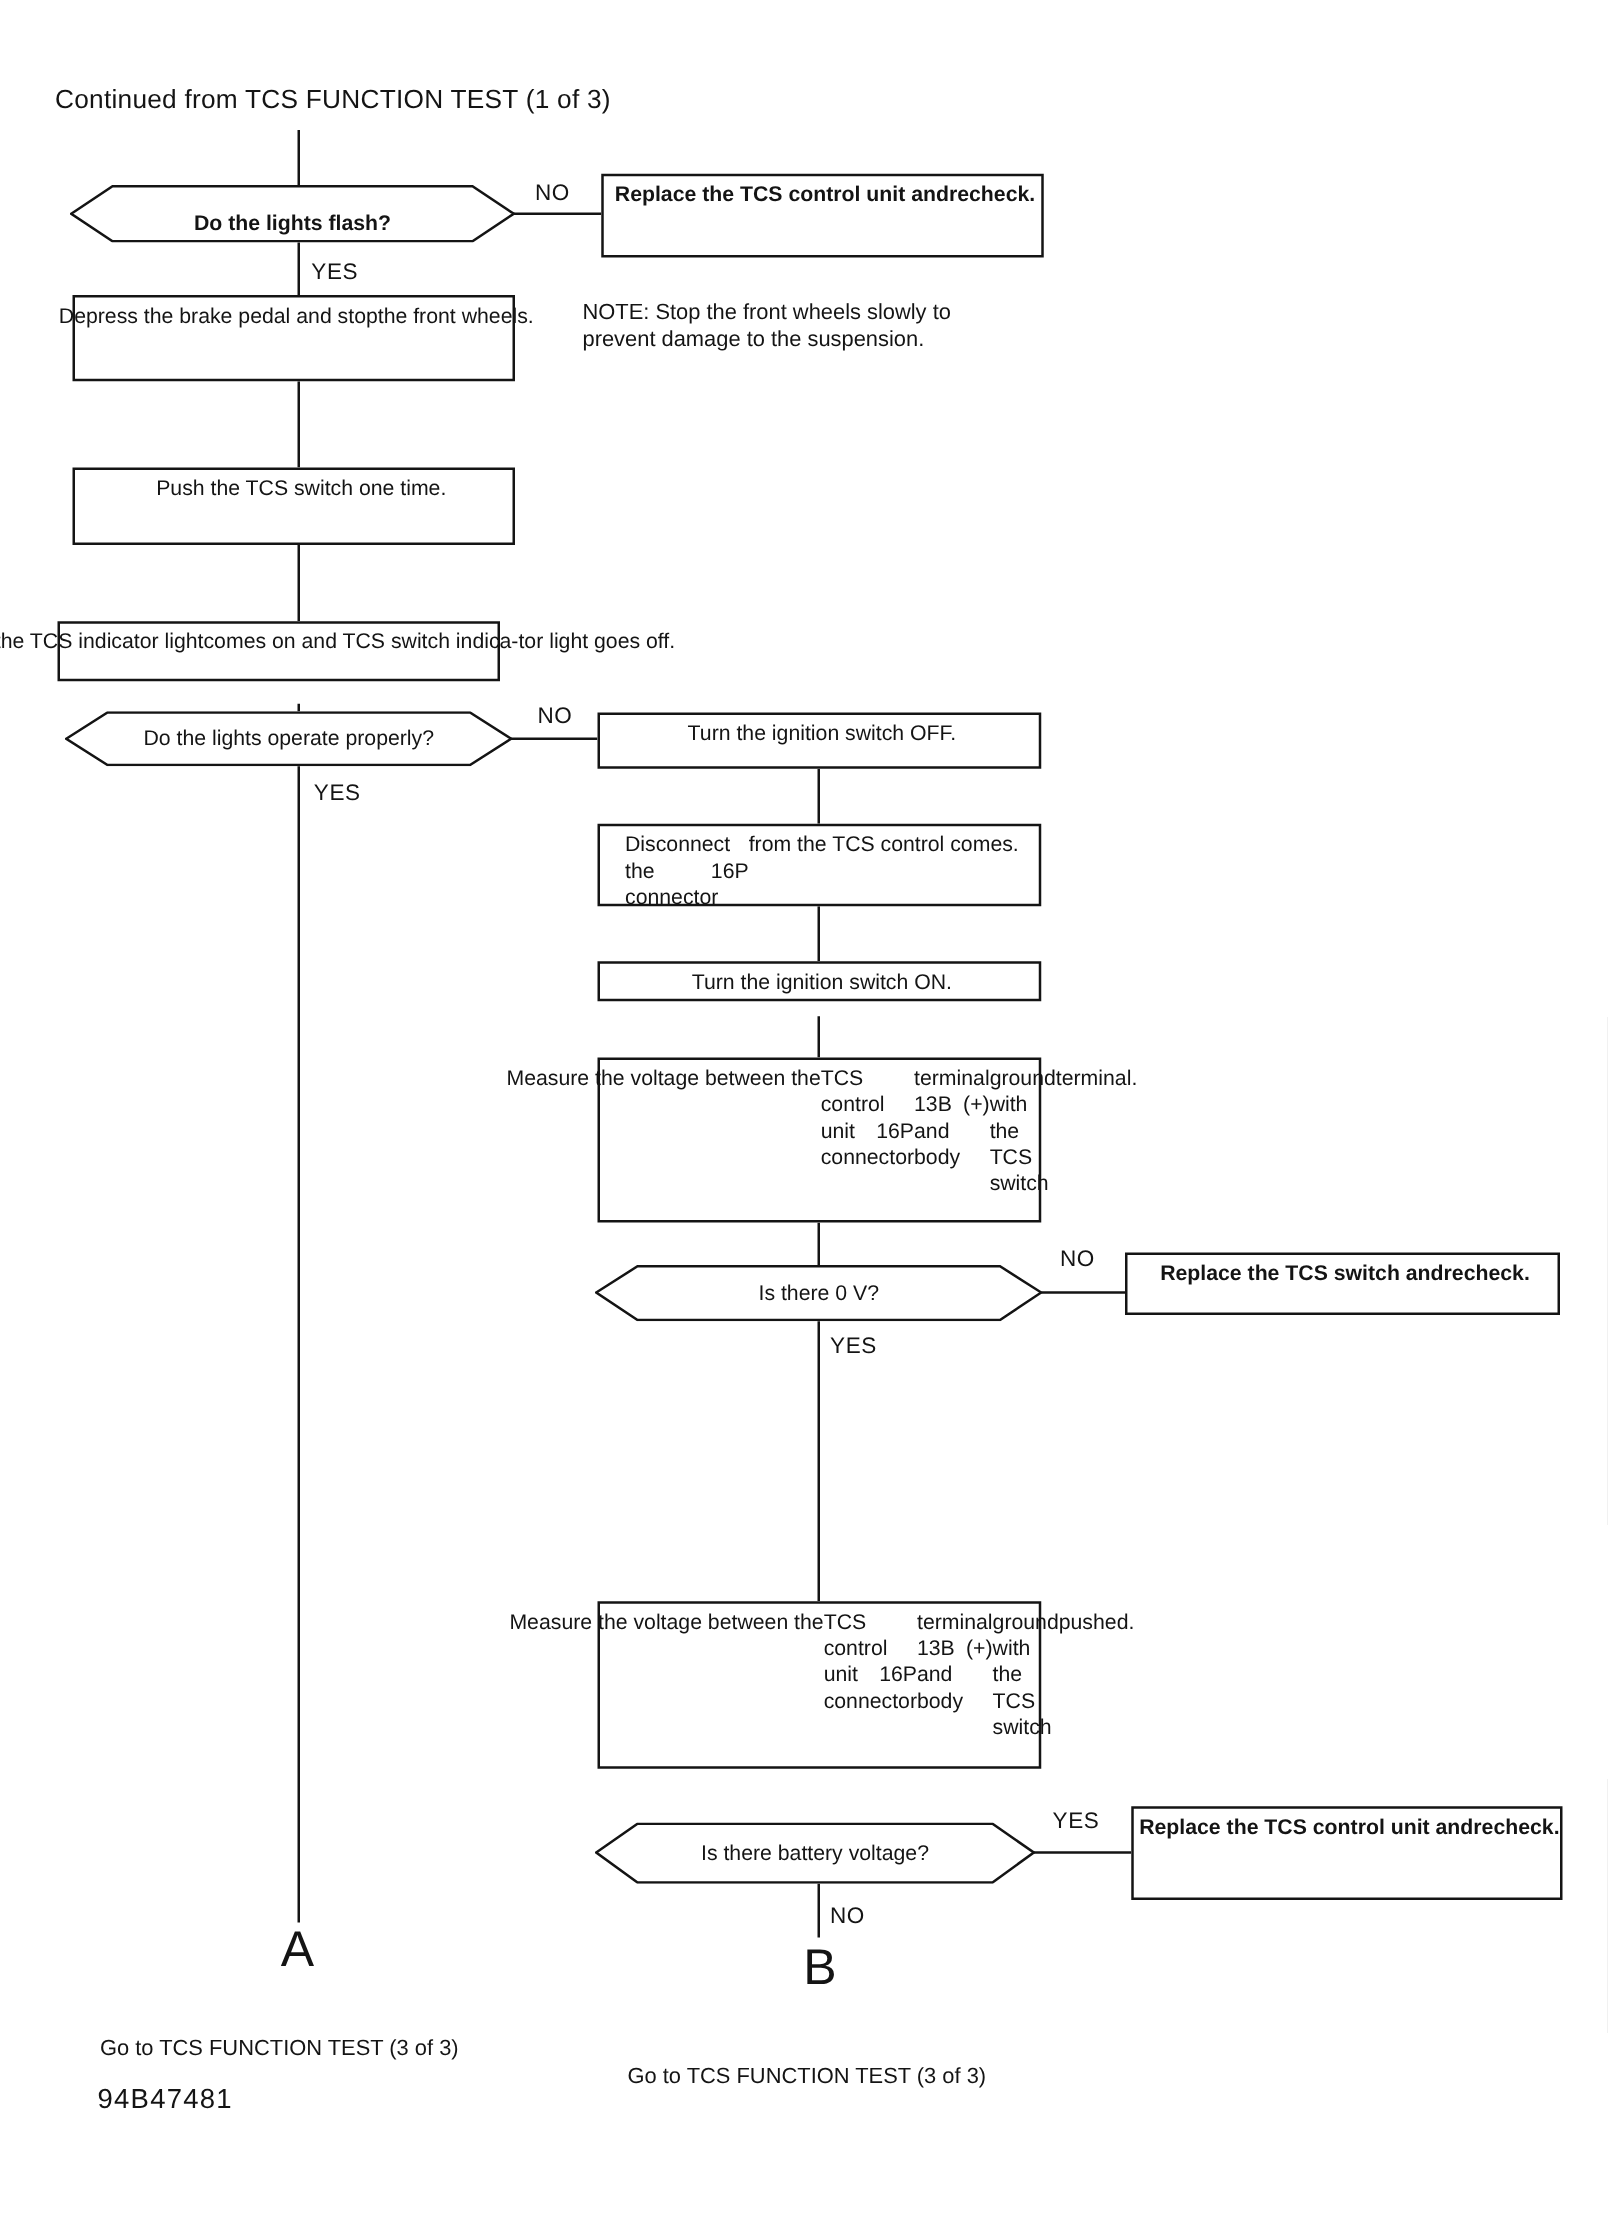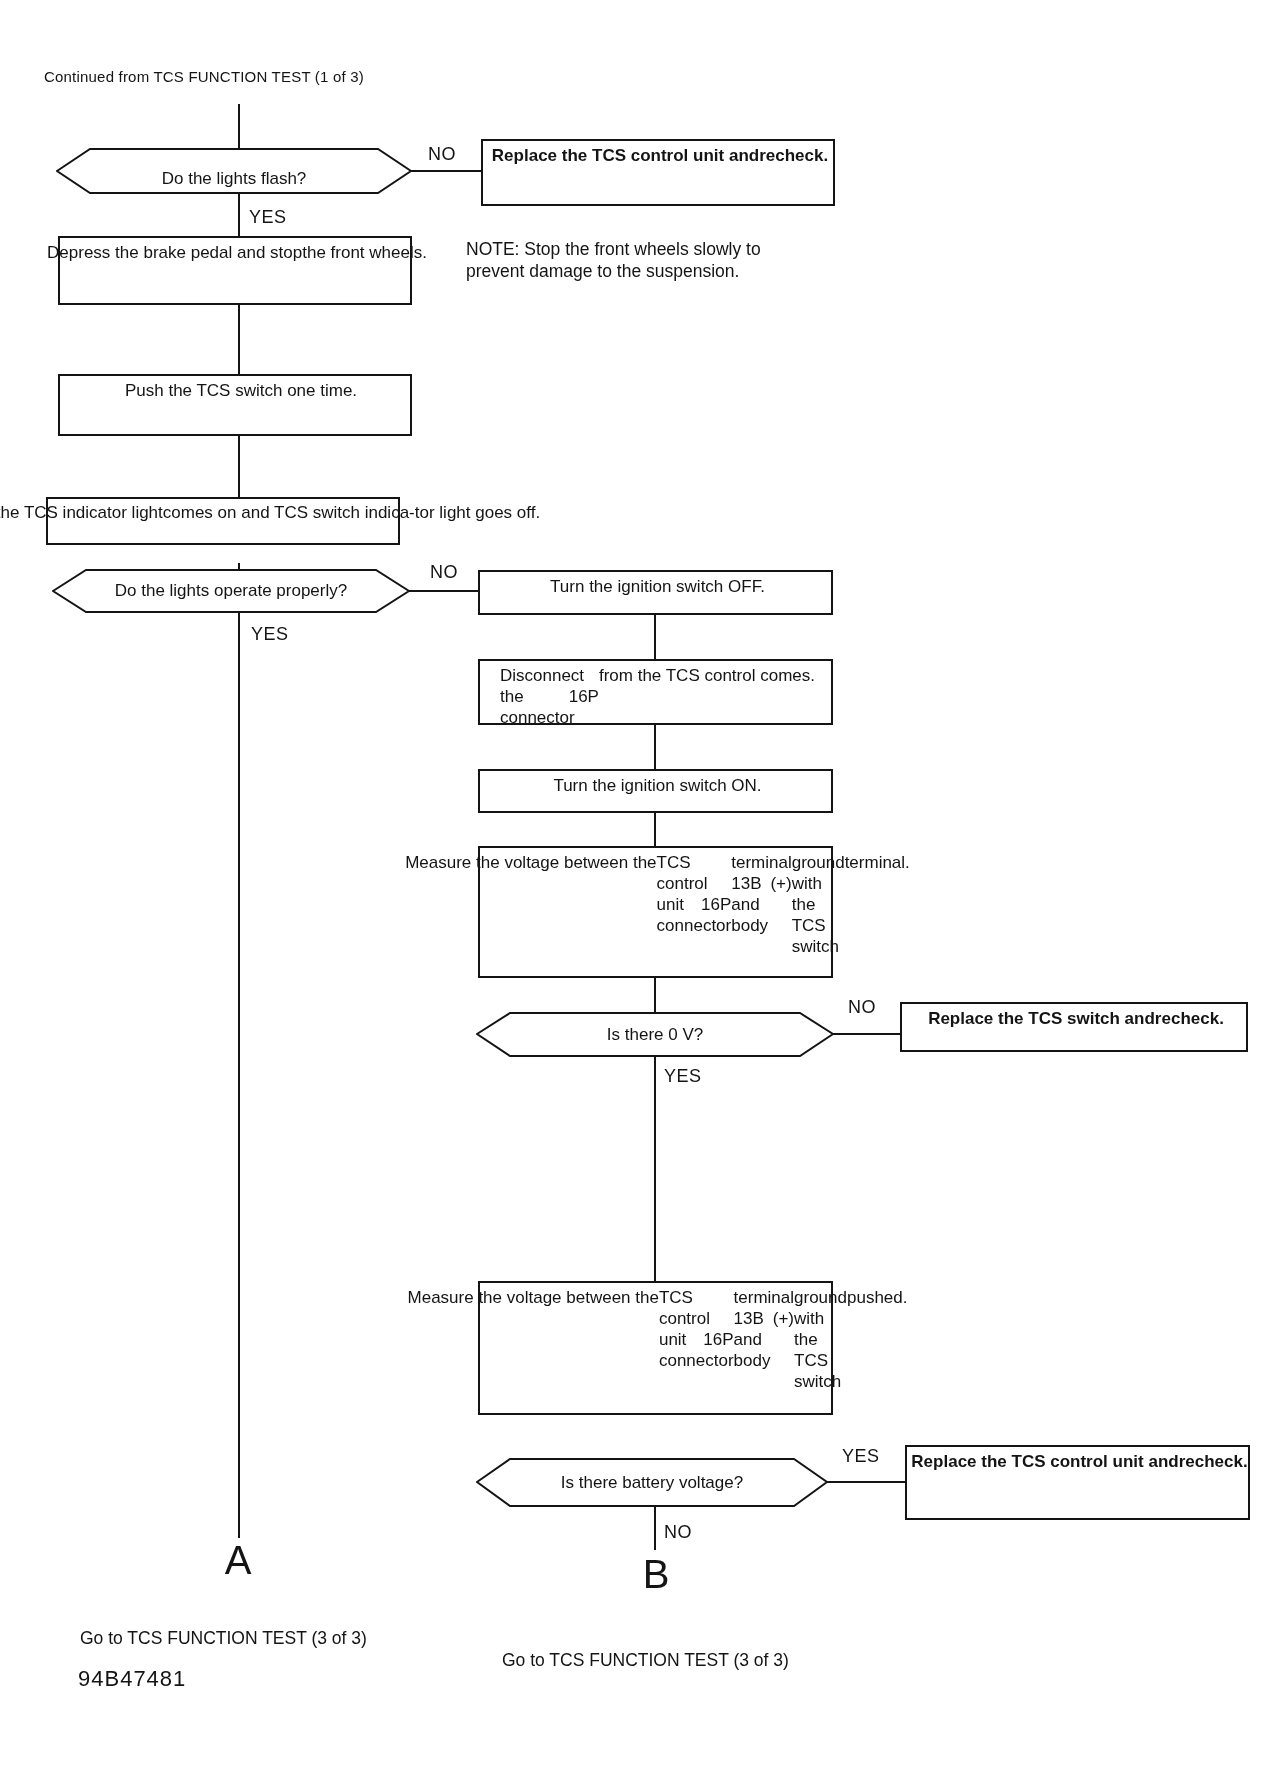--- a/index.html
+++ b/index.html
@@ -4,21 +4,21 @@
 <style>
   html,body{margin:0;padding:0;background:#e8e8e8;}
   .canvas{
     position:relative;
     width:1286px;height:1773px;
     background:#ffffff;
     font-family:"Liberation Sans", sans-serif;
     color:#141414;
     overflow:hidden;
   }
-  .title{position:absolute;font-size:15px;letter-spacing:0.2px;}
+  .title{position:absolute;font-size:21px;letter-spacing:0.2px;}
   .pbox{
     position:absolute;
     border:2px solid #141414;
     background:#fff;
     box-sizing:border-box;
     display:flex;justify-content:center;
     padding:4px 16px 4px 20px;
     font-size:17px;line-height:21px;
   }
   .pbox.bold{font-weight:bold;}
@@ -58,21 +58,21 @@
   <div class="vline" style="left:654px;top:813px;height:33px;"></div>
   <div class="vline" style="left:654px;top:978px;height:34px;"></div>
   <div class="vline" style="left:654px;top:1057px;height:224px;"></div>
   <div class="vline" style="left:654px;top:1507px;height:43px;"></div>
 
   <div class="hline" style="left:410px;top:170px;width:71px;"></div>
   <div class="hline" style="left:408px;top:590px;width:70px;"></div>
   <div class="hline" style="left:833px;top:1033px;width:67px;"></div>
   <div class="hline" style="left:826px;top:1481px;width:79px;"></div>
 
-  <div class="hex" style="left:56px;top:148px;width:356px;height:62px;">
+  <div class="hex" style="left:56px;top:148px;width:356px;height:62px;font-weight:bold;">
     <svg width="356" height="46" viewBox="0 0 356 46">
         <polygon points="1,23 34,1 322,1 355,23 322,45 34,45" fill="#ffffff" stroke="#141414" stroke-width="2"></polygon>
       </svg>
     <div class="hlabel">Do the lights flash?</div>
   </div>
 
   <div class="hex" style="left:52px;top:569px;width:358px;height:44px;">
     <svg width="358" height="44" viewBox="0 0 358 44">
         <polygon points="1,22 34,1 324,1 357,22 324,43 34,43" fill="#ffffff" stroke="#141414" stroke-width="2"></polygon>
       </svg>
@@ -115,21 +115,21 @@
 
   <div class="pbox" style="left:478px;top:570px;width:355px;height:45px;">
     <div class="ln">Turn the ignition switch OFF.</div>
   </div>
 
   <div class="pbox" style="left:478px;top:659px;width:355px;height:66px;">
     <div class="ln just">Disconnect the 16P connector</div>
     <div class="ln">from the TCS control comes.</div>
   </div>
 
-  <div class="pbox" style="left:478px;top:769px;width:355px;height:44px;">
+  <div class="pbox" style="left:478px;top:769px;width:355px;height:32px;">
     <div class="ln">Turn the ignition switch ON.</div>
   </div>
 
   <div class="pbox" style="left:478px;top:846px;width:355px;height:132px;">
     <div class="ln">Measure the voltage between the</div>
     <div class="ln just">TCS control unit 16P connector</div>
     <div class="ln just">terminal 13B (+) and body</div>
     <div class="ln just">ground with the TCS switch</div>
     <div class="ln">terminal.</div>
   </div>

